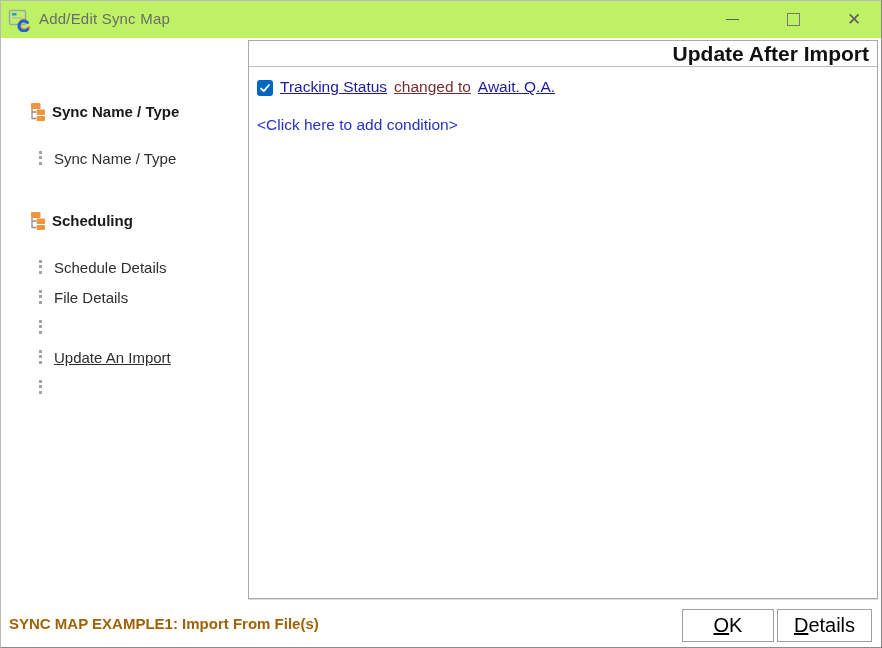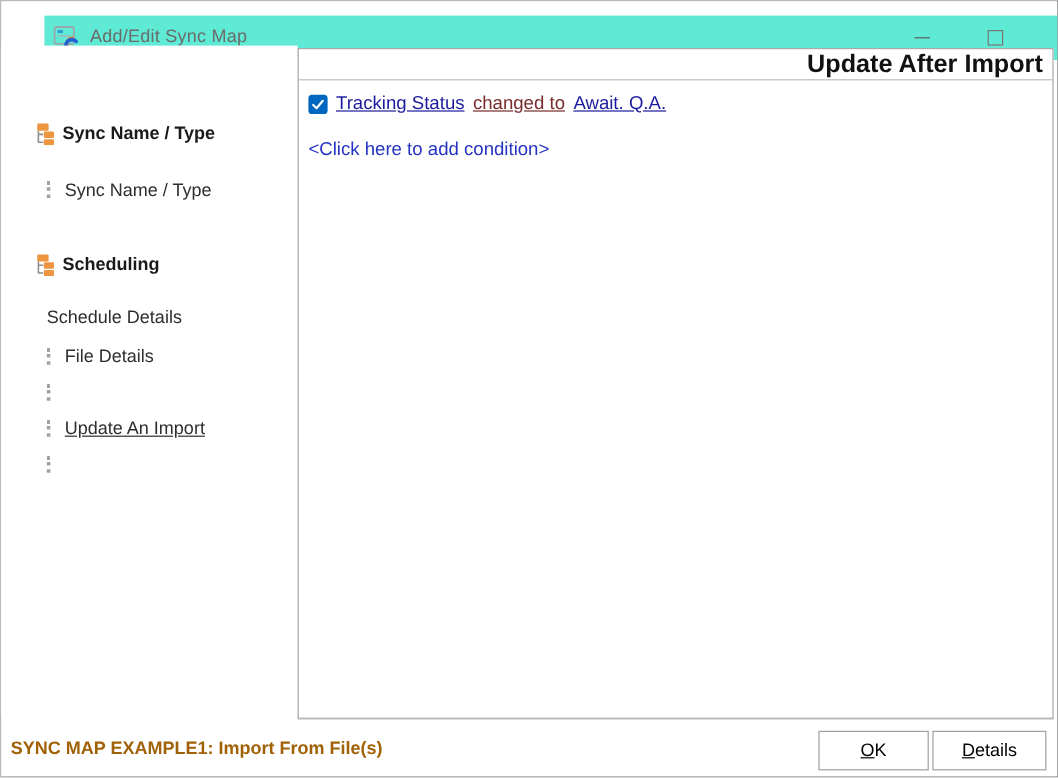--- a/index.html
+++ b/index.html
@@ -8,21 +8,21 @@
 
   .window {
     position:absolute; inset:0;
     background:#ffffff;
     border:1px solid #b9b9b9;
     border-right-color:#8a8a8a;
     border-bottom-color:#8a8a8a;
   }
 
   
-  .titlebar { position:absolute; left:0; top:12px; right:0; height:37px; background:#5eead4;margin-left:36px; }
+  .titlebar { position:absolute; left:0; top:0; right:0; height:37px; background:#bef264; }
   .app-icon { position:absolute; left:7px; top:7px; width:24px; height:24px; }
   .title-text {
     position:absolute; left:38px; top:9px;
     font-size:15px; color:#6b6b6b; letter-spacing:.2px;
   }
   .winbtn { position:absolute; top:0; width:46px; height:37px; display:flex; align-items:center; justify-content:center; cursor:default; }
   .winbtn.min   { left:708px; }
   .winbtn.max   { left:769px; }
   .winbtn.close { left:830px; }
   .glyph-min { width:13px; height:0; border-top:1.6px solid #5e5e5e; display:block; }
@@ -34,58 +34,58 @@
   .side-header { position:absolute; left:27px; display:flex; align-items:center; gap:6px; }
   .side-header .hdr-label { font-size:15px; font-weight:bold; color:#1a1a1a; white-space:nowrap; }
   .side-item { position:absolute; left:38px; display:flex; align-items:center; gap:12px; height:24px; cursor:default; }
   .dots { width:3px; height:14px; border-left:3px dotted #a2a2a2; display:block; }
   .side-item .item-label { font-size:15px; color:#2e2e2e; white-space:nowrap; }
   .side-item.selected .item-label { text-decoration:underline; }
 
   .hdr1 { top:64px; }
   .it1  { top:108px; }
   .hdr2 { top:173px; }
-  .it2  { top:206px;flex-direction:column; }
+  .it2  { top:217px; }
   .it3  { top:247px; }
   .it4  { top:277px; }
   .it5  { top:307px; }
   .it6  { top:337px; }
 
   
   .panel {
     position:absolute; left:247px; top:39px; width:630px; height:559px;
     background:#fff; border:1px solid #a9a9a9;
     box-shadow:0 1px 0 #dcdcdc;
   }
   .panel-header {
     height:26px; line-height:25px; border-bottom:1px solid #bdbdbd;
     text-align:right; padding-right:8px;
     font-size:21px; font-weight:bold; color:#111;
   }
-  .cond-row { display:flex; align-items:center; gap:7px; margin:11px 0 0 8px; }
+  .cond-row { display:flex; align-items:flex-end; gap:7px; margin:11px 0 0 8px; }
   .checkbox {
     width:16px; height:16px; border-radius:3px; background:#0067C0;
     display:inline-flex; align-items:center; justify-content:center; flex:none; cursor:default;
   }
   .cond-link { font-size:15.5px; text-decoration:underline; cursor:default; white-space:nowrap; }
   .cond-field, .cond-value { color:#1B1B9E; }
   .cond-operator { color:#7A2B2B; }
   .add-cond {
     margin:20px 0 0 8px; font-size:15.5px; color:#2433C0; cursor:default; display:inline-block;
   }
 
   
   .footer-status {
     position:absolute; left:8px; top:614px;
     font-size:15px; font-weight:bold; color:#a16207; white-space:nowrap;
   }
   .btn {
     position:absolute; top:608px; height:33px;
     background:#ffffff; border:1px solid #9f9f9f;
-    font-family:inherit; font-size:15px; color:#000;
+    font-family:inherit; font-size:20px; color:#000;
     display:flex; align-items:center; justify-content:center; cursor:default;
   }
   .btn-ok { left:681px; width:92px; }
   .btn-cancel { left:776px; width:95px; }
   .btn .btn-label { display:block; }
   .btn .btn-label::first-letter { text-decoration:underline; }
 </style>
 </head>
 <body>
 

